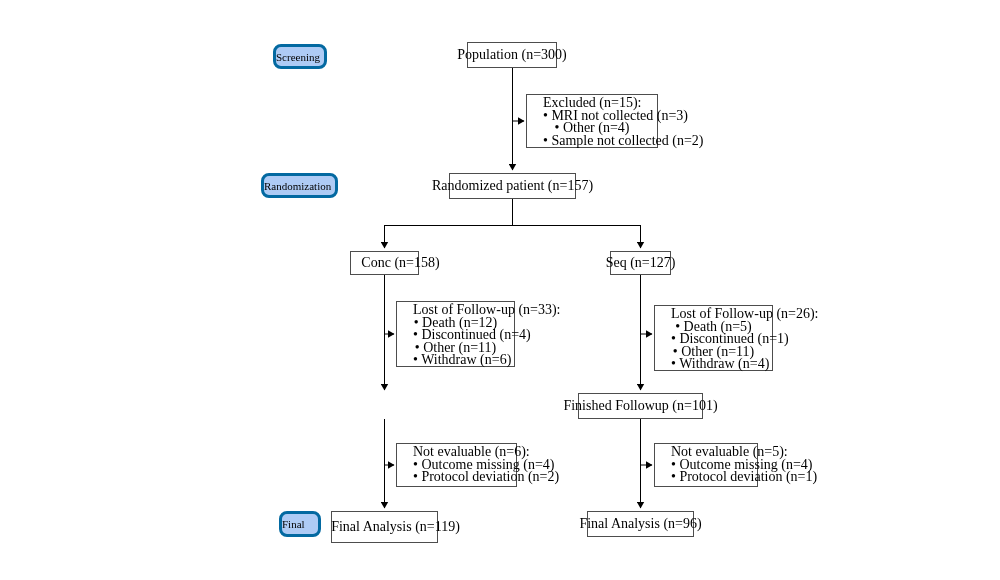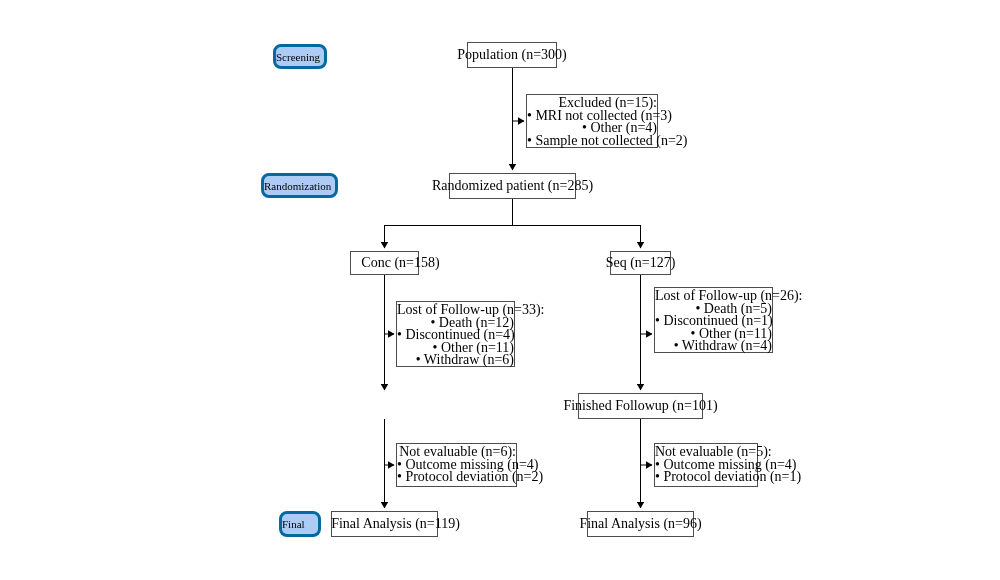--- a/index.html
+++ b/index.html
@@ -27,22 +27,22 @@
     line-height: 12.5px;
   }
   .single {
     display: flex;
     align-items: center;
     justify-content: center;
     text-align: center;
     white-space: nowrap;
   }
   .multi {
-    padding: 2px 0;
-    text-align: right;
+    padding: 2px 16px;
+    text-align: center;
     white-space: nowrap;
   }
   .multi .note-title { margin: 0; }
   .multi .note-item  { margin: 0; }
   .phase {
     position: absolute;
     background: #aecbf5;
     border: 3px solid #0369a1;
     border-radius: 8px;
     box-sizing: border-box;
@@ -56,26 +56,26 @@
   #phase-screening     { left: 273px; top: 44px;  width: 54px; height: 25px; }
   #phase-randomization { left: 261px; top: 173px; width: 77px; height: 25px; }
   #phase-final         { left: 279px; top: 511px; width: 42px; height: 26px; }
   
   #box-population    { left: 467px; top: 42px;  width: 90px;  height: 26px; }
   #box-excluded      { left: 526px; top: 94px;  width: 132px; height: 54px; }
   #box-randomized    { left: 449px; top: 173px; width: 127px; height: 26px; }
   #box-conc          { left: 350px; top: 251px; width: 69px;  height: 24px; padding-left: 32px; }
   #box-seq           { left: 610px; top: 251px; width: 61px;  height: 24px; }
   #box-lost-conc     { left: 396px; top: 301px; width: 119px; height: 66px; }
-  #box-lost-seq      { left: 654px; top: 287px; width: 119px; height: 66px; }
+  #box-lost-seq      { left: 654px; top: 305px; width: 119px; height: 66px; }
   #box-finished-conc { left: 322px; top: 393px; width: 125px; height: 26px; }
   #box-finished-seq  { left: 578px; top: 393px; width: 125px; height: 26px; }
   #box-noteval-conc  { left: 396px; top: 443px; width: 121px; height: 44px; }
   #box-noteval-seq   { left: 654px; top: 443px; width: 104px; height: 44px; }
-  #box-final-conc    { left: 331px; top: 511px; width: 107px; height: 26px; padding-left: 22px; }
+  #box-final-conc    { left: 331px; top: 511px; width: 107px; height: 32px; padding-left: 22px; }
   #box-final-seq     { left: 587px; top: 511px; width: 107px; height: 26px; }
 </style>
 </head>
 <body>
 
 <div id="canvas">
 
   <svg id="arrows" viewBox="0 0 1000 580" xmlns="http://www.w3.org/2000/svg">
     <defs>
       <marker id="ah" markerWidth="7" markerHeight="8" refX="6.5" refY="4" orient="auto">
@@ -115,21 +115,21 @@
   </div>
 
   <div class="node multi" id="box-excluded">
     <div class="note-title">Excluded (n=15):</div>
     <div class="note-item">• MRI not collected (n=3)</div>
     <div class="note-item">• Other (n=4)</div>
     <div class="note-item">• Sample not collected (n=2)</div>
   </div>
 
   <div class="node single" id="box-randomized">
-    <span>Randomized patient (n=285)</span>
+    <span>Randomized patient (n=157)</span>
   </div>
 
   <div class="node single" id="box-conc">
     <span>Conc (n=158)</span>
   </div>
 
   <div class="node single" id="box-seq">
     <span>Seq (n=127)</span>
   </div>
 

